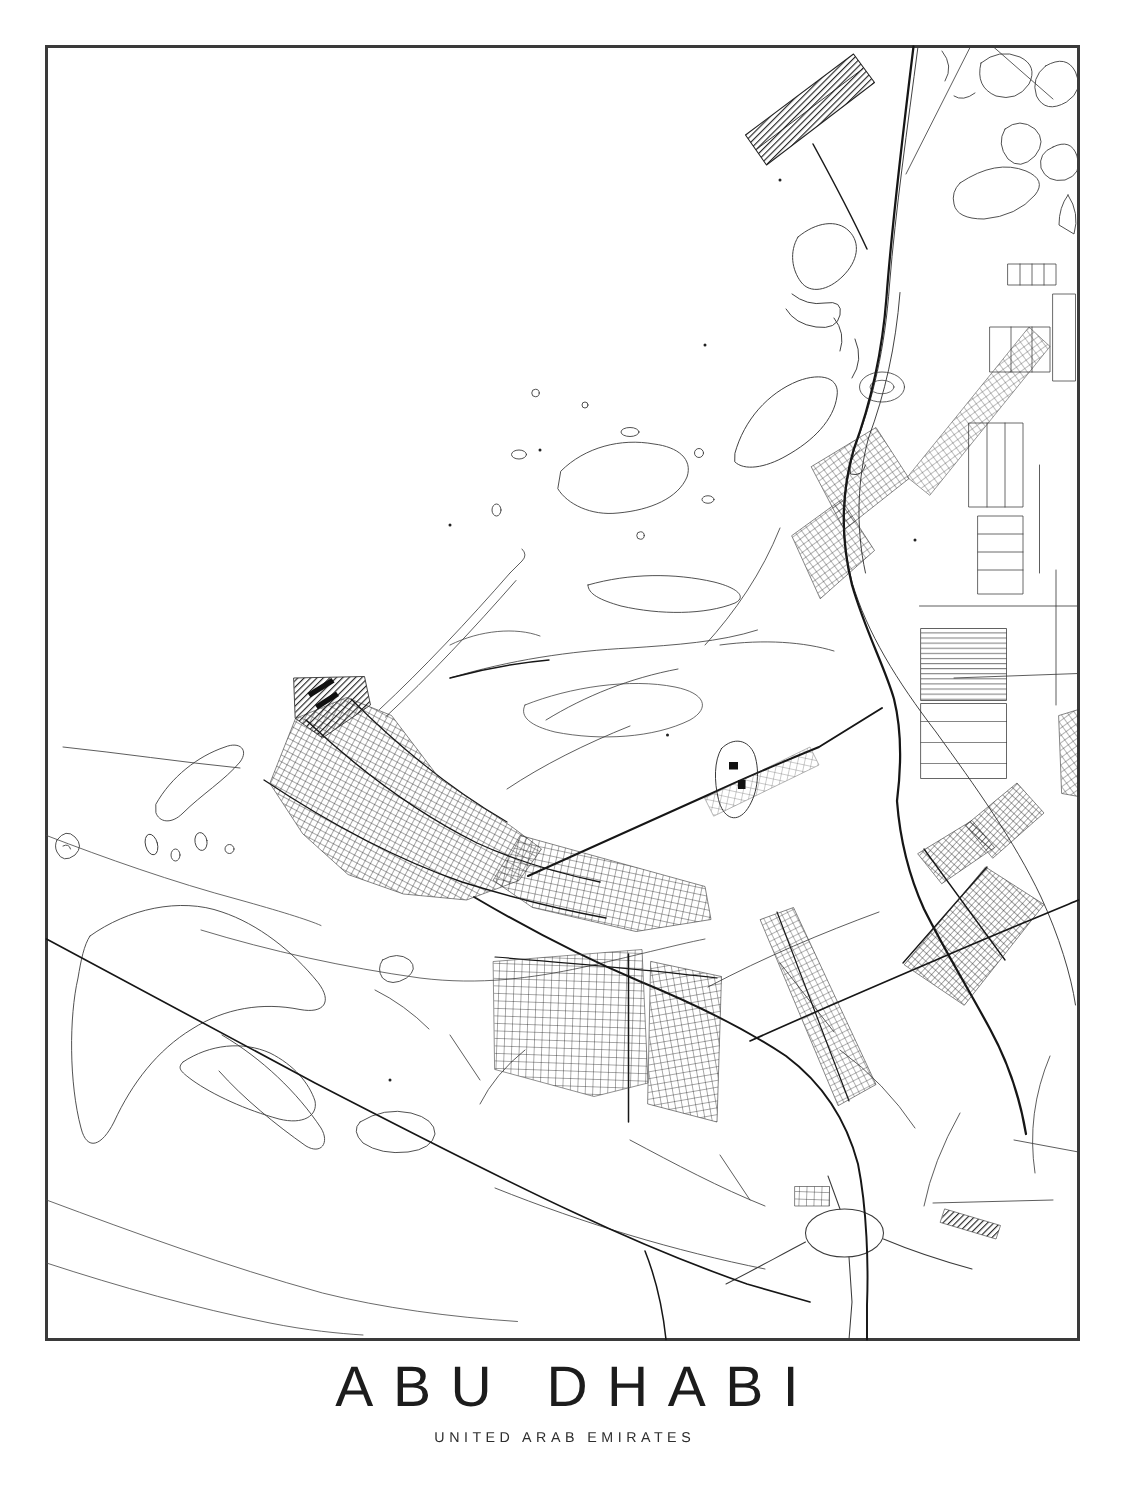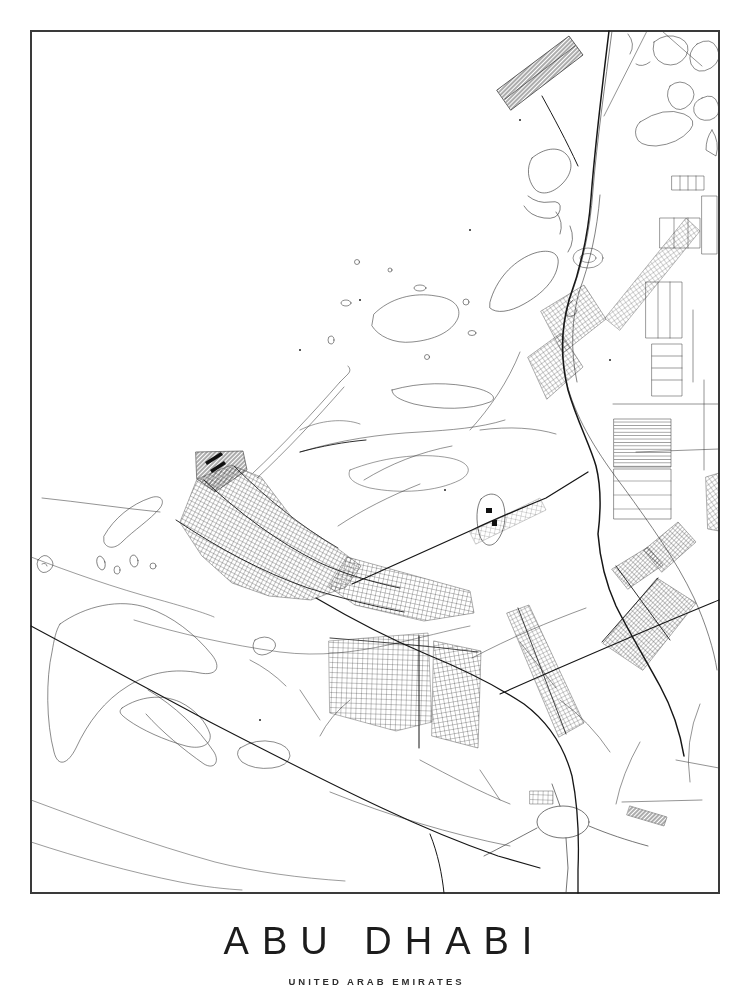--- a/index.html
+++ b/index.html
@@ -11,32 +11,32 @@
     font-family:"Liberation Sans", sans-serif;
   }
   .map-svg{position:absolute;left:0;top:0;width:750px;height:1000px;}
   .title-block{
     position:absolute;left:0;right:0;top:906px;
     text-align:center;
     color:#1c1c1c;
     pointer-events:none;
   }
   .poster-title{
-    margin:16px;
+    margin:0;
     font-size:38px;
     font-weight:400;
     letter-spacing:13px;
     padding-left:19px; 
     color:#1c1c1c;
     line-height:1.0;
   }
   .poster-subtitle{
     margin-top:9px;
     font-size:9.5px;
-    font-weight:700;
+    font-weight:400;
     letter-spacing:3px;
     padding-left:3px;
     color:#2e2e2e;
   }
 </style>
 </head>
 <body>
 
 <div class="poster">
 

